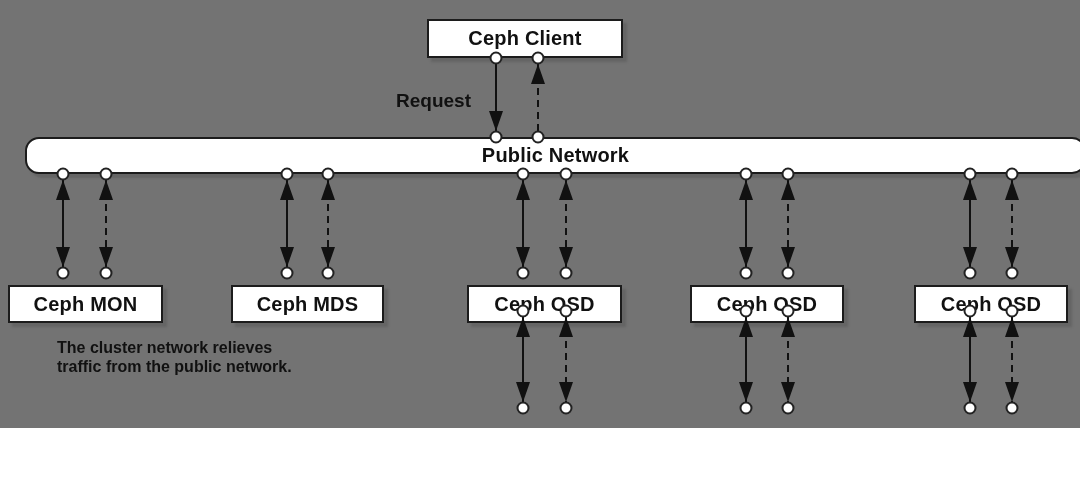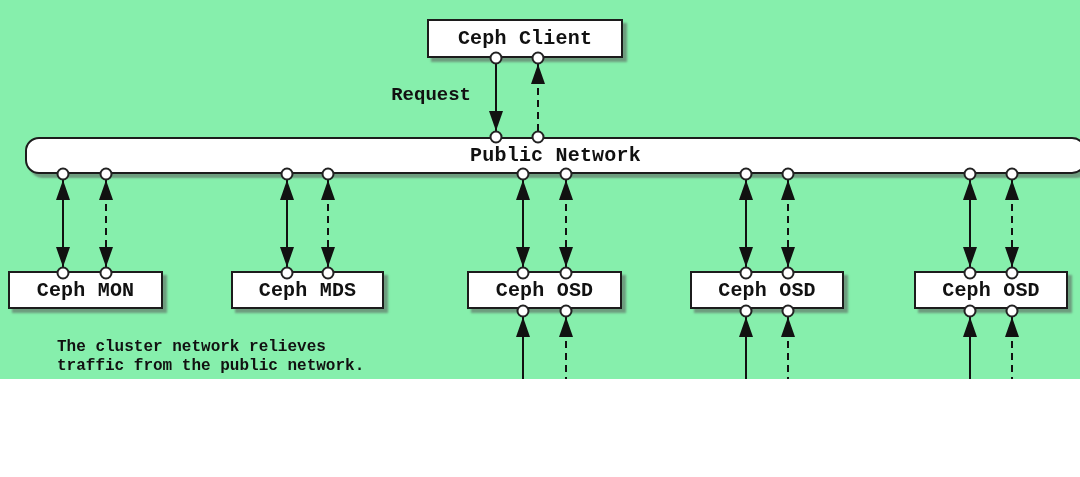--- a/index.html
+++ b/index.html
@@ -1,56 +1,56 @@
 <!DOCTYPE html>
 <html><head>
 <meta charset="utf-8">
 <style>
   html, body { margin: 0; padding: 0; background: #ffffff; }
   .canvas {
     position: relative;
     width: 1080px;
-    height: 379px;
-    background: #86efac;
+    height: 428px;
+    background: #737373;
     overflow: hidden;
-    font-family: Liberation Mono, monospace;
+    font-family: Liberation Sans, sans-serif;
     color: #111111;
   }
   .box {
     position: absolute;
     box-sizing: border-box;
     background: #ffffff;
     border: 2px solid #1c1c1c;
     box-shadow: 4px 4px 2px rgba(90,90,90,0.55);
     display: flex;
     align-items: center;
     justify-content: center;
     font-weight: bold;
     font-size: 20px;
     letter-spacing: 0.2px;
     z-index: 1;
   }
   .client-box { left: 427px; top: 19px; width: 196px; height: 39px; }
   .bar { border-radius: 14px; }
   .public-bar  { left: 9px; top: 137px; width: 1061px; height: 37px; margin-left: 16px; }
   .cluster-bar { left: 9px; top: 408px; width: 1061px; height: 39px; background: #c8c8c8; border-radius: 11px; }
-  .node { top: 271px; height: 38px; }
+  .node { top: 285px; height: 38px; }
   .node-1 { left: 8px;   width: 155px; }
   .node-2 { left: 231px; width: 153px; text-align: right; }
   .node-3 { left: 467px; width: 155px; }
   .node-4 { left: 690px; width: 154px; }
   .node-5 { left: 914px; width: 154px; }
   .flow-label {
     position: absolute;
     top: 84px;
     font-weight: bold;
     font-size: 19px;
     z-index: 2;
   }
-  .request-label  { left: 331px; width: 140px; text-align: right; }
+  .request-label  { left: 331px; width: 140px; text-align: right; margin-top: 6px; }
   .response-label { left: 559px; text-align: left; }
   .annotation {
     position: absolute;
     left: 57px; top: 338px;
     font-weight: bold;
     font-size: 16px;
     line-height: 19px;
     z-index: 2;
     white-space: nowrap;
   }

